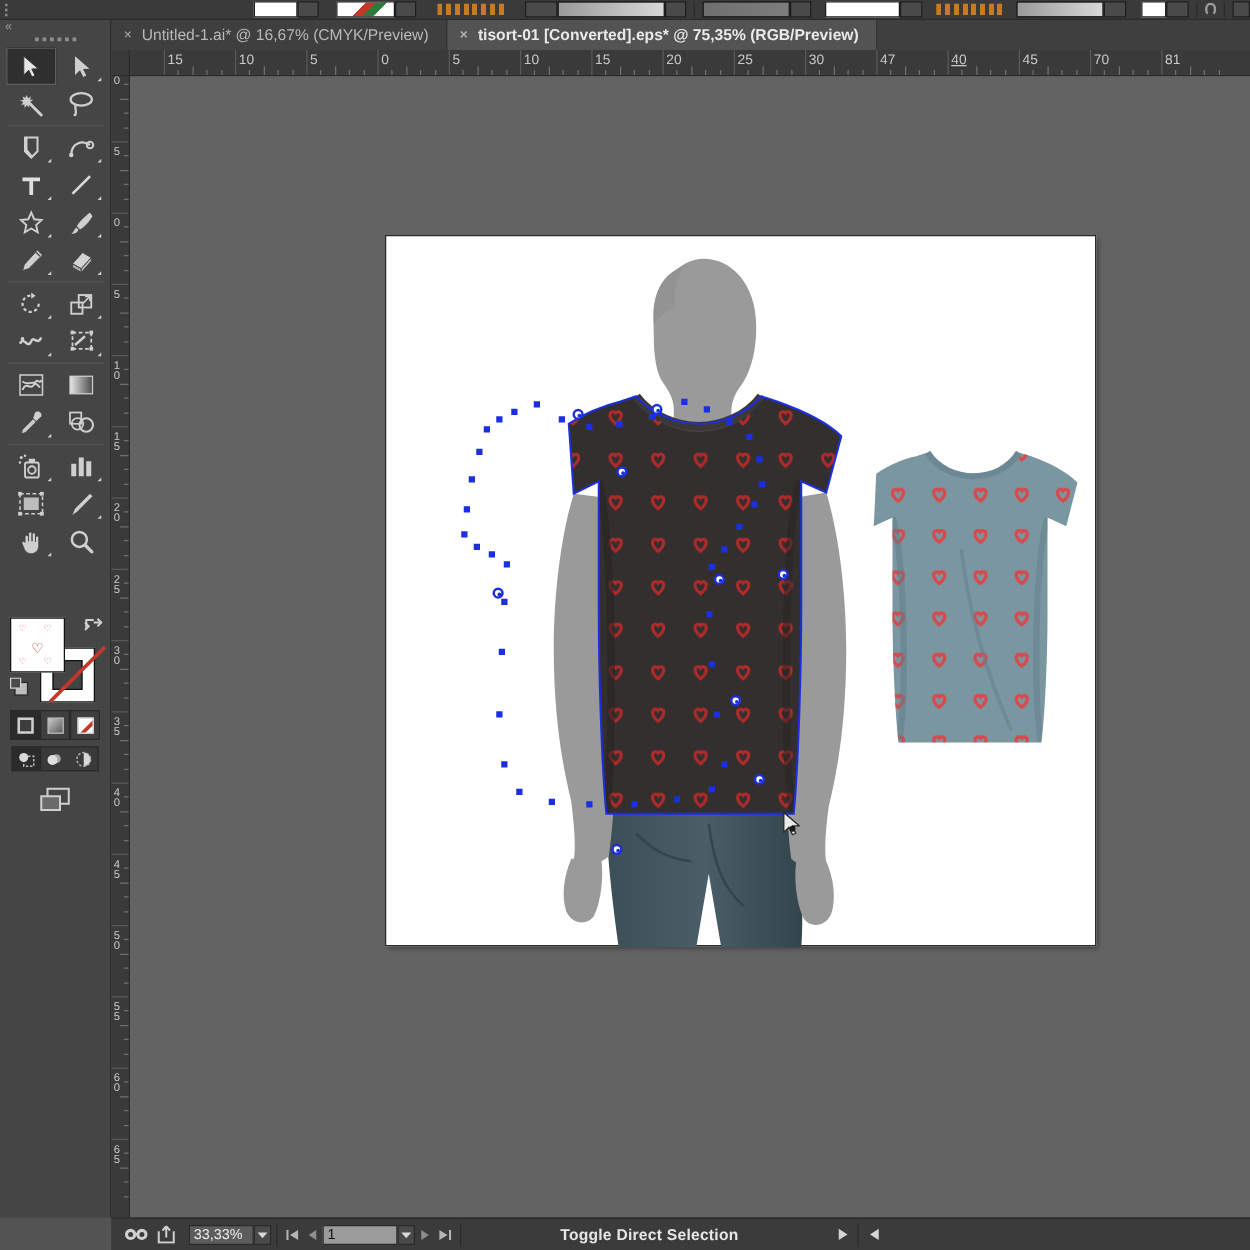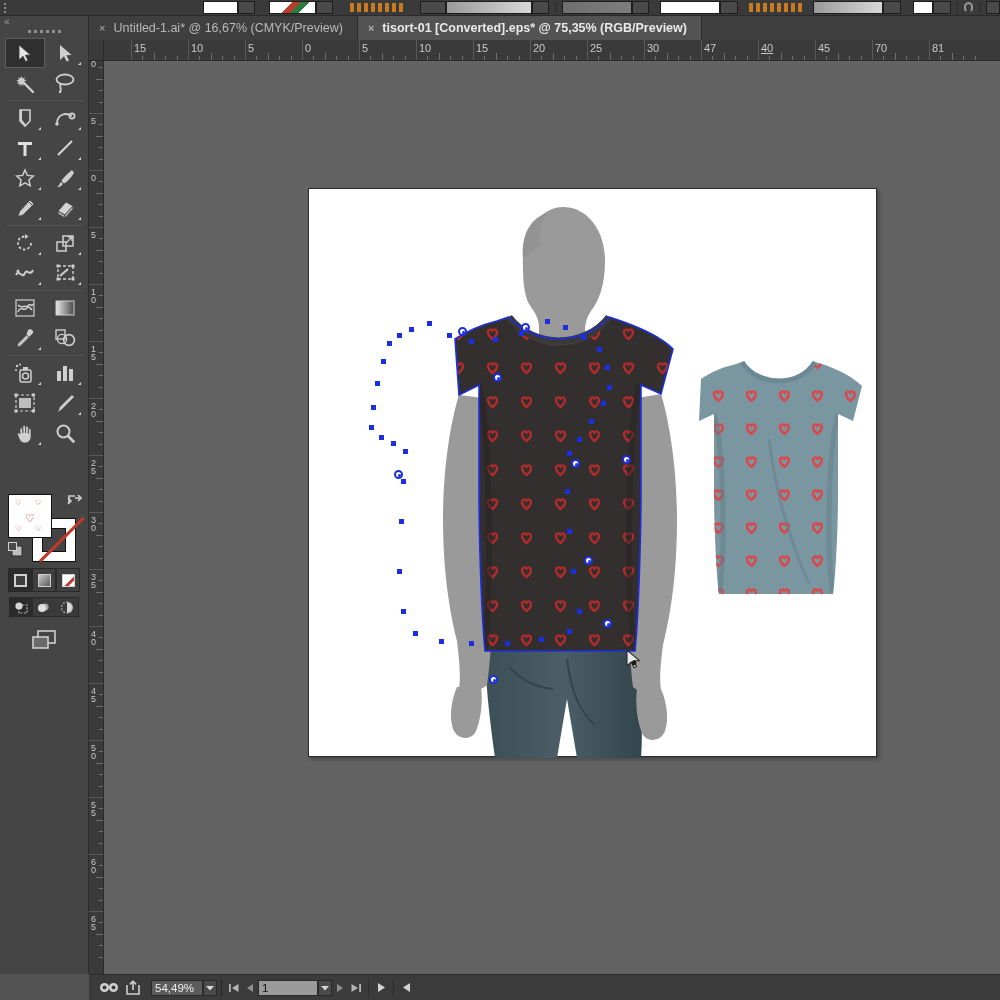--- a/index.html
+++ b/index.html
@@ -903,21 +903,21 @@
       <rect x="9" y="5.5" width="2" height="2" fill="#d0d0d0"></rect>
     </svg>
   </span>
   <span class="sb-btn">
     <svg width="16" height="15" viewBox="0 0 16 15">
       <path d="M2 5 L2 14 L14 14 L14 5" fill="none" stroke="#d0d0d0" stroke-width="1.6"></path>
       <path d="M8 10 L8 1 M8 1 L5 4.4 M8 1 L11 4.4" fill="none" stroke="#d0d0d0" stroke-width="1.6"></path>
     </svg>
   </span>
   <span style="width:6px"></span>
-  <span class="sb-zoom">54,49%</span>
+  <span class="sb-zoom">33,33%</span>
   <span class="sb-arrow">
     <svg width="8" height="6" viewBox="0 0 8 6">
         <path d="M0 1 L8 1 L4 5.6 Z" fill="#d8d8d8"></path>
       </svg>
   </span>
   <span class="sb-sep"></span>
   <span class="nav-arrow dim">
     <svg width="10" height="10" viewBox="0 0 10 10">
         <rect x="0" y="1" width="1.8" height="8" fill="#b5b5b5"></rect>
         <path d="M9.5 1 L9.5 9 L3 5 Z" fill="#b5b5b5"></path>
@@ -939,20 +939,21 @@
         <path d="M1 1 L1 9 L7 5 Z" fill="#8f8f8f"></path>
       </svg>
   </span>
   <span class="nav-arrow dim">
     <svg width="10" height="10" viewBox="0 0 10 10">
         <path d="M0.5 1 L0.5 9 L7 5 Z" fill="#b5b5b5"></path>
         <rect x="8.2" y="1" width="1.8" height="8" fill="#b5b5b5"></rect>
       </svg>
   </span>
   <span class="sb-sep"></span>
+  <span id="sb-tooltext">Toggle Direct Selection</span>
   <span class="nav-arrow">
     <svg width="9" height="11" viewBox="0 0 9 11">
         <path d="M1 1 L1 10 L8 5.5 Z" fill="#d4d4d4"></path>
       </svg>
   </span>
   <span class="sb-sep"></span>
   <span class="nav-arrow">
     <svg width="9" height="11" viewBox="0 0 9 11">
         <path d="M8 1 L8 10 L1 5.5 Z" fill="#d4d4d4"></path>
       </svg>

